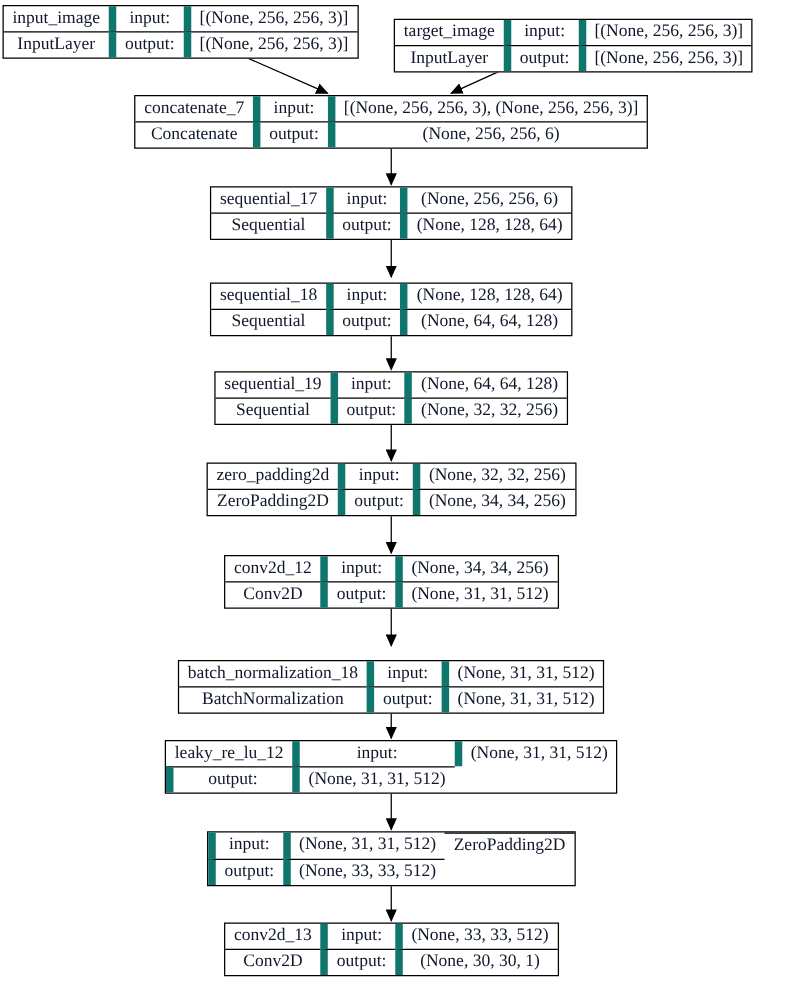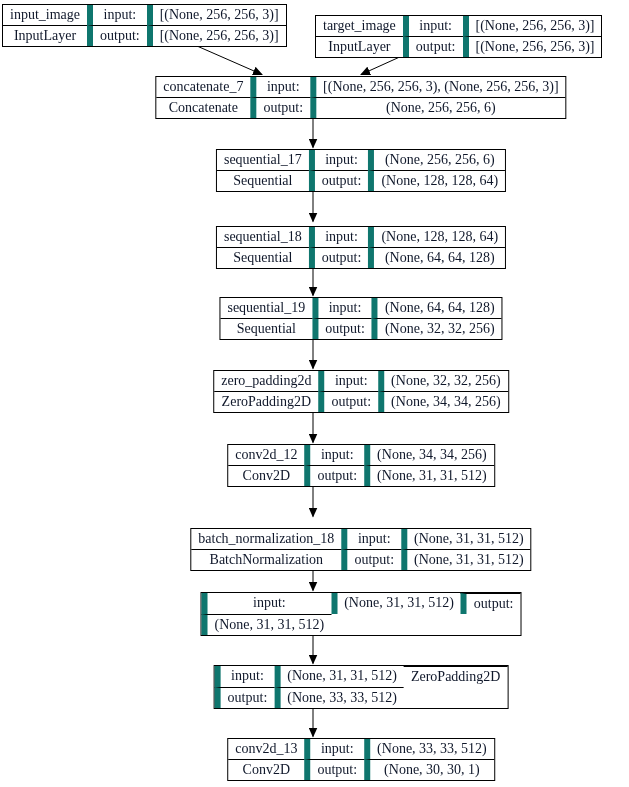--- a/index.html
+++ b/index.html
@@ -18,21 +18,21 @@
     position:absolute;
     display:inline-grid;
     grid-template-columns:auto auto auto;
     border:1px solid #000;
     background:#ffffff;
     font-size:14px;
     line-height:20px;
     white-space:nowrap;
     color:#0f172a;
   }
-  .centered{left:313px;transform:translateX(-50%);margin-left:48px;}
+  .centered{left:313px;transform:translateX(-50%);}
   .cell{padding:0 7px;text-align:center;}
   .c2,.c3{border-left:6px solid #0f766e;}
   .r2{border-top:1px solid #000;font-family:Liberation Serif, serif;}
   line{stroke:#000;stroke-width:1;}
 </style>
 </head>
 <body>
 
 <div id="canvas">
 
@@ -130,20 +130,21 @@
   <div class="node centered" style="top:528px">
     <div class="cell c1 r1">batch_normalization_18</div>
     <div class="cell c2 r1">input:</div>
     <div class="cell c3 r1">(None, 31, 31, 512)</div>
     <div class="cell c1 r2">BatchNormalization</div>
     <div class="cell c2 r2">output:</div>
     <div class="cell c3 r2">(None, 31, 31, 512)</div>
   </div>
 
   <div class="node centered" style="top:592px">
+    <div class="cell c1 r1">leaky_re_lu_12</div>
     <div class="cell c2 r1">input:</div>
     <div class="cell c3 r1">(None, 31, 31, 512)</div>
     <div class="cell c2 r2">output:</div>
     <div class="cell c3 r2">(None, 31, 31, 512)</div>
   </div>
 
   <div class="node centered" style="top:665px">
     <div class="cell c2 r1">input:</div>
     <div class="cell c3 r1">(None, 31, 31, 512)</div>
     <div class="cell c1 r2">ZeroPadding2D</div>

